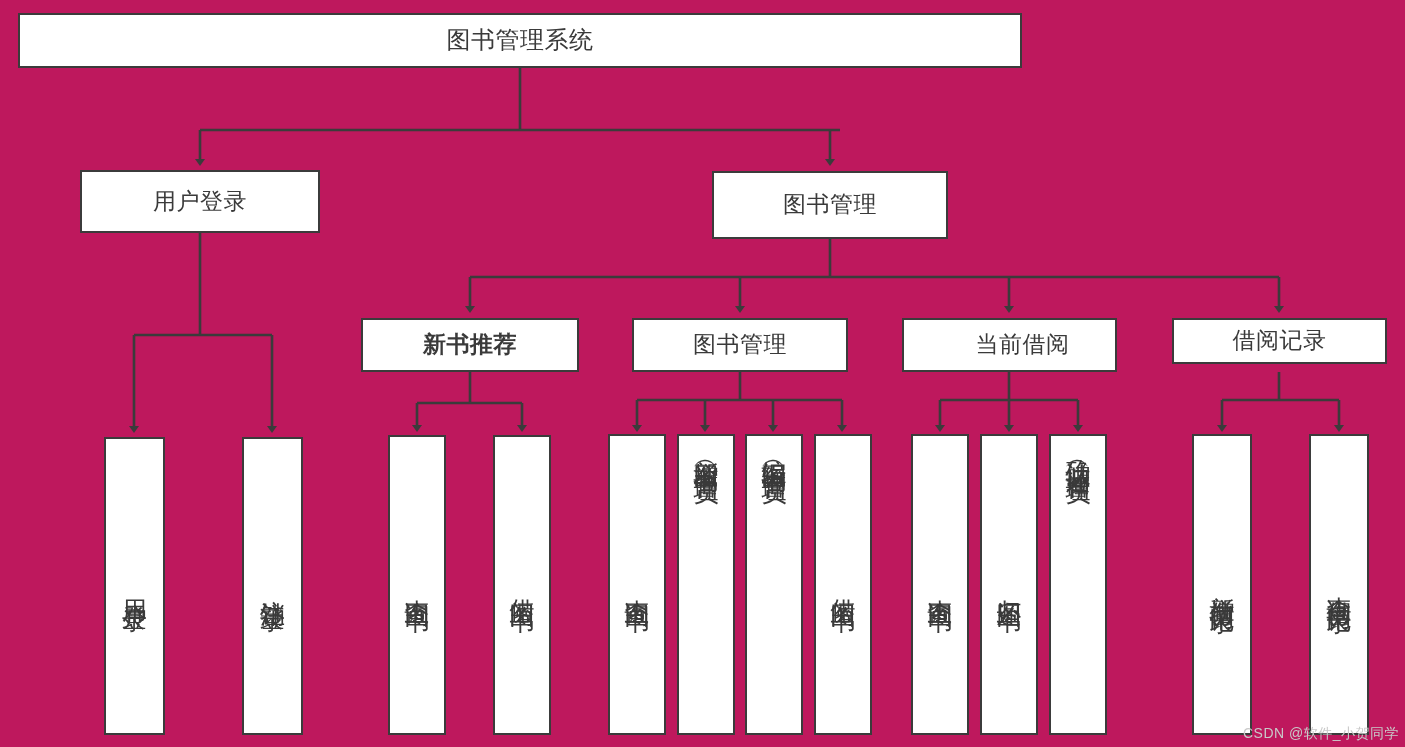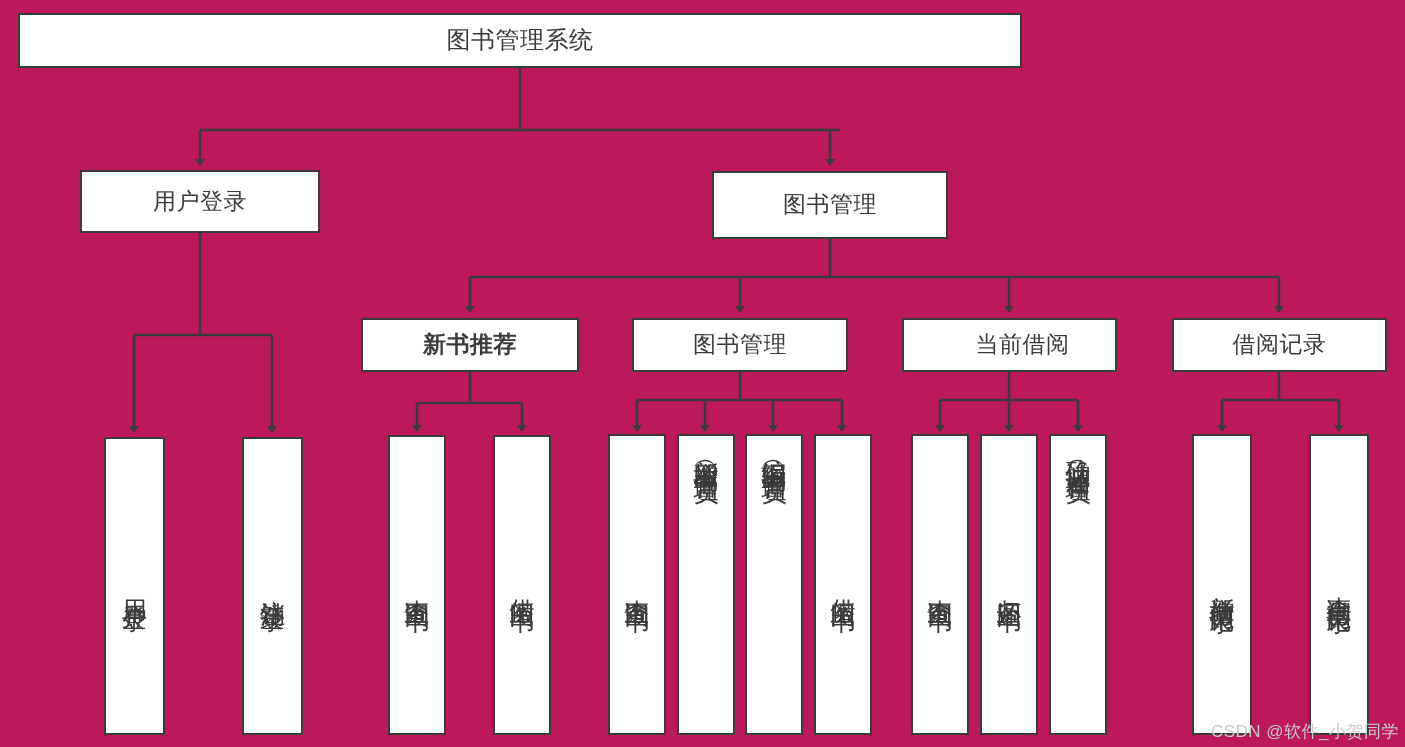--- a/index.html
+++ b/index.html
@@ -67,21 +67,21 @@
     text-align: left;
   }
   .node.vert.centered {
     align-items: center;
     padding-top: 0;
   }
   #watermark {
     position: absolute;
     right: 6px;
     bottom: 4px;
-    font-size: 17px;
+    font-size: 14px;
     color: #c9c9c9;
     letter-spacing: 0.5px;
     z-index: 5;
     white-space: nowrap;
   }
 </style>
 </head>
 <body>
 
 <div id="diagram-root">
@@ -149,21 +149,21 @@
 
   <div class="node horiz" style="left:361px; top:318px; width:218px; height:54px;font-weight:bold;">
     <span class="node-label">新书推荐</span>
   </div>
   <div class="node horiz" style="left:632px; top:318px; width:216px; height:54px;">
     <span class="node-label">图书管理</span>
   </div>
   <div class="node horiz" style="left:902px; top:318px; width:215px; height:54px;padding-left:26px;">
     <span class="node-label">当前借阅</span>
   </div>
-  <div class="node horiz" style="left:1172px; top:318px; width:215px; height:54px;">
+  <div class="node horiz" style="left:1172px; top:318px; width:215px; height:46px;">
     <span class="node-label">借阅记录</span>
   </div>
 
   <div class="node vert centered" style="left:104px; top:437px; width:61px; height:298px;">
     <span class="node-label">用户登录</span>
   </div>
   <div class="node vert centered" style="left:242px; top:437px; width:61px; height:298px;">
     <span class="node-label">注销登录</span>
   </div>
 

